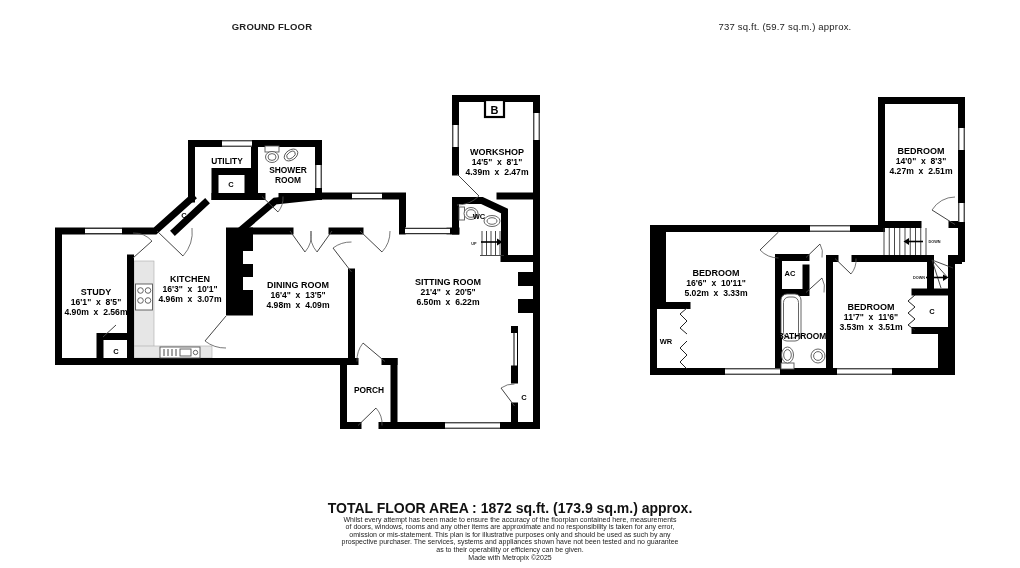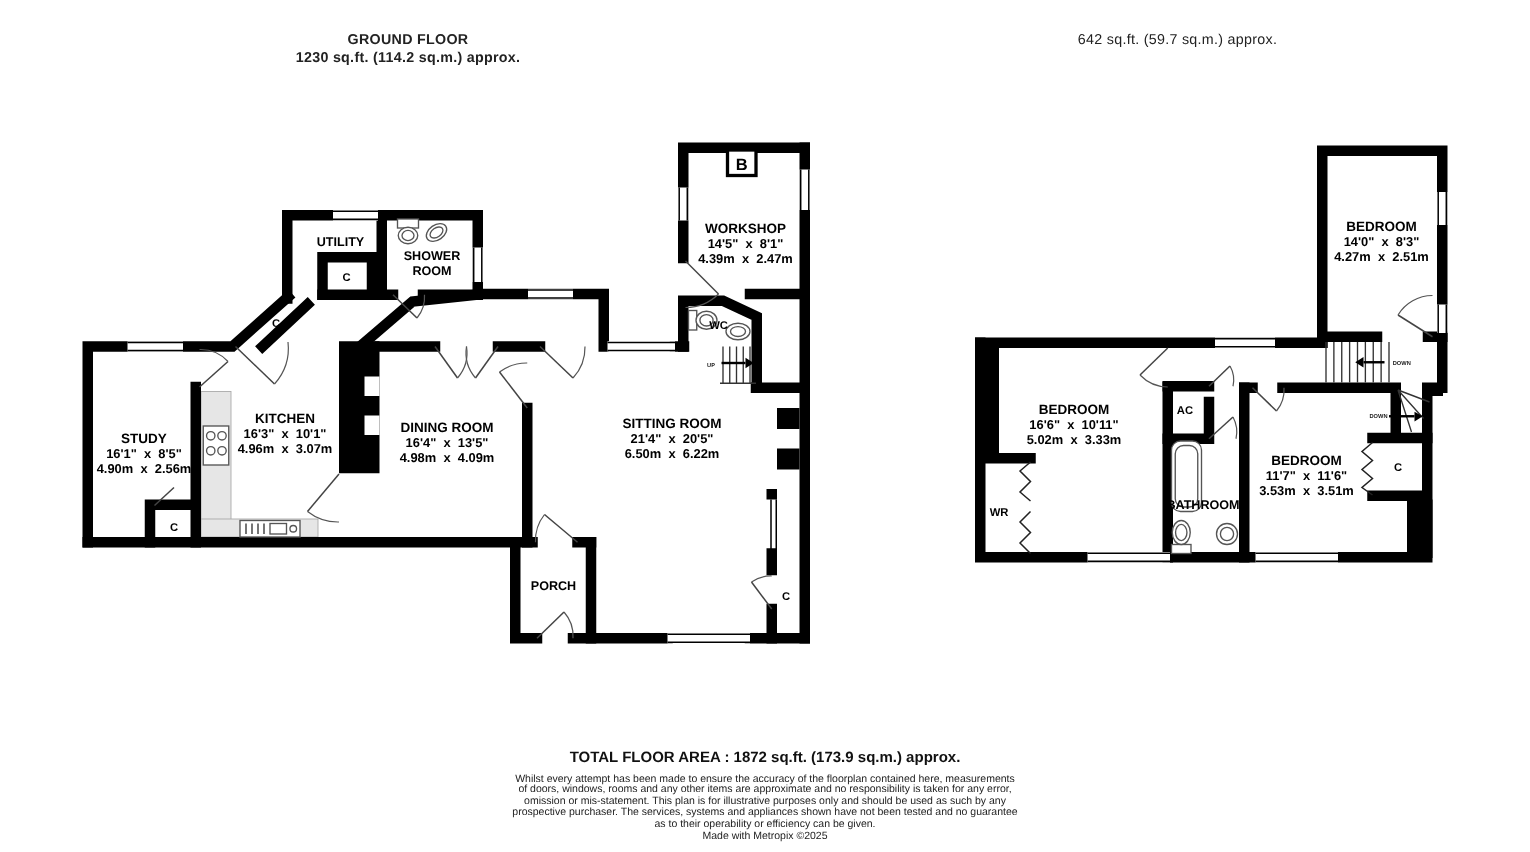--- a/index.html
+++ b/index.html
@@ -20,38 +20,37 @@
   .b-label{font:bold 11px "Liberation Sans",sans-serif;}
   .wall{stroke:#000;stroke-width:7;fill:none;stroke-linecap:square;}
   .thin{stroke:#333;stroke-width:.9;fill:none;}
   .door{stroke:#444;stroke-width:1;fill:none;}
   .arc{stroke:#555;stroke-width:.8;fill:none;}
   .fixture{stroke:#555;stroke-width:.9;fill:#fff;}
   .zig{stroke:#222;stroke-width:1;fill:none;}
   .winline{stroke:#000;stroke-width:1;fill:none;}
   
   .footer-total{position:absolute;top:500px;left:0;width:1020px;text-align:center;
-                font-size:10px;font-weight:600;color:#111;}
+                font-size:14px;font-weight:600;color:#111;}
   .footer-disclaimer{position:absolute;top:516px;left:0;width:1020px;text-align:center;
                      font-size:7px;line-height:7.4px;color:#222;white-space:pre-line;}
   .footer-credit{position:absolute;top:554px;left:0;width:1020px;text-align:center;
                  font-size:7px;color:#222;}
 </style>
 </head>
 <body>
 
 <div class="canvas">
 
   <div class="floor-header ground">
     <div>GROUND FLOOR</div>
-    <div>1230 sq.ft. (114.2 sq.m.) approx.</div>
   </div>
 
   <div class="floor-header first">
-    <div>642 sq.ft. (59.7 sq.m.) approx.</div>
+    <div>737 sq.ft. (59.7 sq.m.) approx.</div>
   </div>
 
   <svg class="plan-svg" viewBox="0 0 1020 568">
 
     <g>
 
       <g>
         <rect x="134" y="261" width="20" height="86" fill="#e6e6e6" stroke="#aaa" stroke-width="0.6"></rect>
         <rect x="134" y="346" width="78" height="12" fill="#e6e6e6" stroke="#aaa" stroke-width="0.6"></rect>
       </g>

